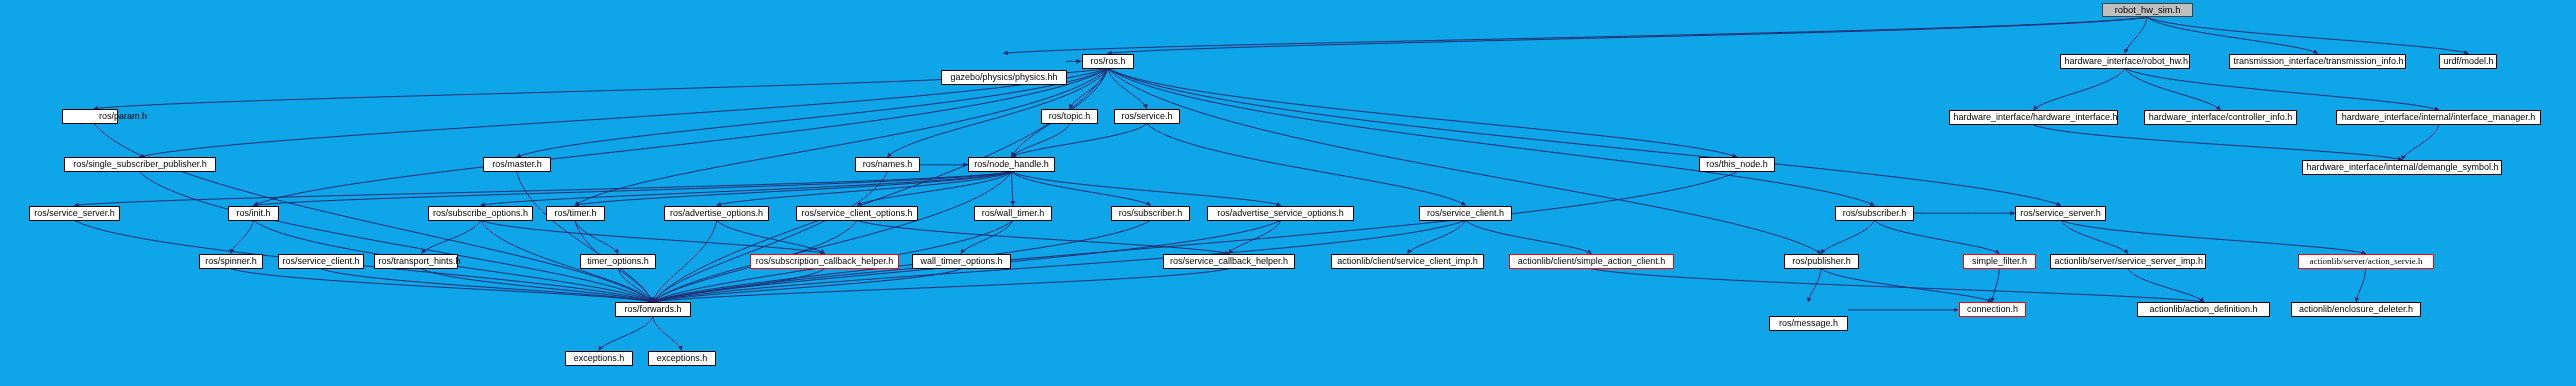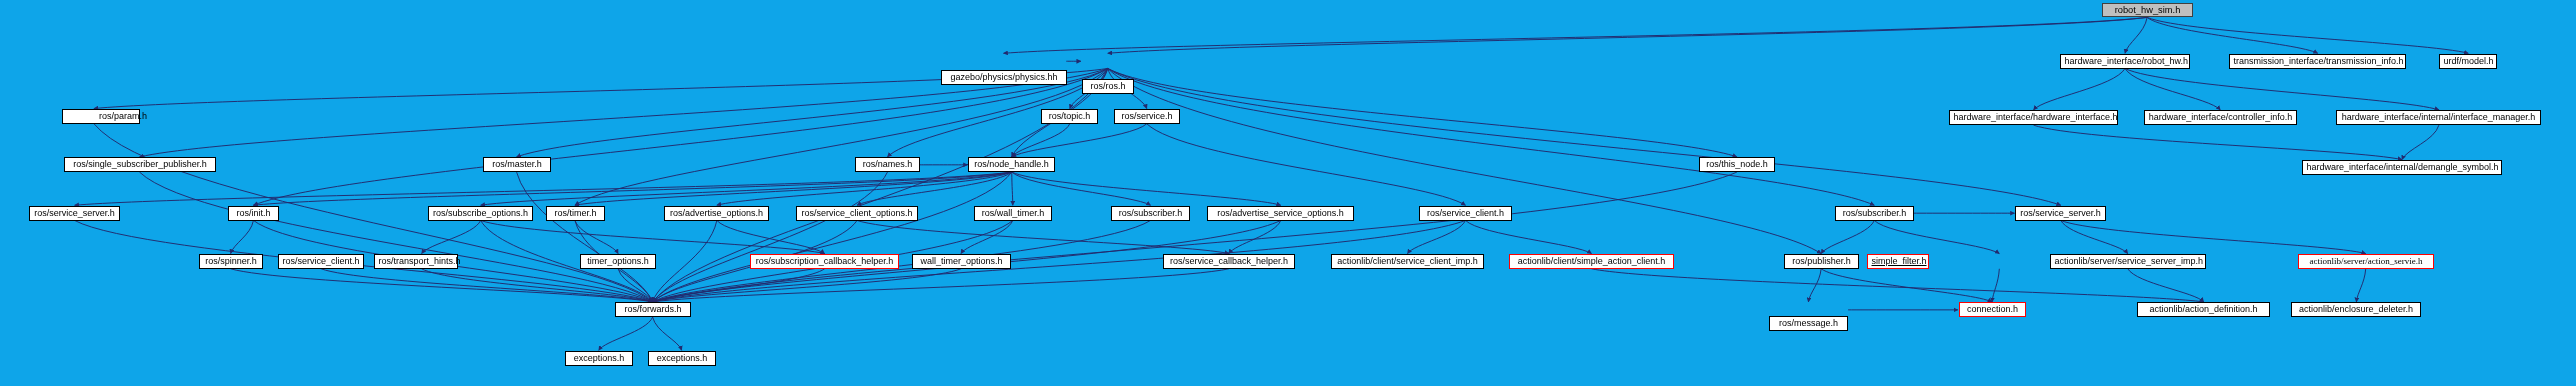--- a/index.html
+++ b/index.html
@@ -143,26 +143,26 @@
         <path d="M 1285,249 C 1244.2,333.6 985.8,380.6 945,437" marker-end="url(#arrow)" stroke="#222a6e" stroke-width="1.4" fill="none"></path>
         <path d="M 2676,448.5 C 2695.08,448.5 2815.92,448.5 2835,448.5" marker-end="url(#arrow)" stroke="#222a6e" stroke-width="1.4" fill="none"></path>
       </g>
   </svg>
   <div id="node-layer">
       <div class="node root" style="left: 2102px; top: 2.8px; width: 91px;">robot_hw_sim.h</div>
       <div class="node" style="left: 2060px; top: 54px; width: 130px;">hardware_interface/robot_hw.h</div>
       <div class="node" style="left: 2229px; top: 54px; width: 177px;">transmission_interface/transmission_info.h</div>
       <div class="node" style="left: 2439px; top: 54px; width: 58px;">urdf/model.h</div>
       <div class="node" style="left: 941px; top: 54px; width: 126px; margin-top: 16px;">gazebo/physics/physics.hh</div>
-      <div class="node" style="left: 1082px; top: 54px; width: 52px; margin-top: 25px;">ros/ros.h</div>
+      <div class="node" style="left: 1082px; top: 54px; width: 52px;">ros/ros.h</div>
       <div class="node" style="left: 1949px; top: 110px; width: 169px;">hardware_interface/hardware_interface.h</div>
       <div class="node" style="left: 2144px; top: 110px; width: 153px;">hardware_interface/controller_info.h</div>
       <div class="node" style="left: 2336px; top: 110px; width: 205px;">hardware_interface/internal/interface_manager.h</div>
       <div class="node" style="left: 2302px; top: 160px; width: 200px;">hardware_interface/internal/demangle_symbol.h</div>
-      <div class="node" style="left: 62px; top: 109px; width: 78px; padding-left: 36px;">ros/param.h</div>
+      <div class="node" style="left: 62px; top: 109px; width: 56px; padding-left: 36px;">ros/param.h</div>
       <div class="node" style="left: 64px; top: 157px; width: 152px;">ros/single_subscriber_publisher.h</div>
       <div class="node" style="left: 483px; top: 157px; width: 68px;">ros/master.h</div>
       <div class="node" style="left: 855px; top: 157px; width: 65px;">ros/names.h</div>
       <div class="node" style="left: 968px; top: 157px; width: 87px;">ros/node_handle.h</div>
       <div class="node" style="left: 1041px; top: 109px; width: 57px;">ros/topic.h</div>
       <div class="node" style="left: 1114px; top: 109px; width: 66px;">ros/service.h</div>
       <div class="node" style="left: 1699px; top: 157px; width: 76px;">ros/this_node.h</div>
       <div class="node" style="left: 29px; top: 206px; width: 91px;">ros/service_server.h</div>
       <div class="node" style="left: 228px; top: 206px; width: 51px;">ros/init.h</div>
       <div class="node" style="left: 428px; top: 206px; width: 105px;">ros/subscribe_options.h</div>
@@ -178,21 +178,21 @@
       <div class="node" style="left: 199px; top: 254px; width: 64px;">ros/spinner.h</div>
       <div class="node" style="left: 278px; top: 254px; width: 86px;">ros/service_client.h</div>
       <div class="node" style="left: 374px; top: 254px; width: 84px;">ros/transport_hints.h</div>
       <div class="node" style="left: 580px; top: 254px; width: 76px;">timer_options.h</div>
       <div class="node red" style="left: 750px; top: 254px; width: 149px;">ros/subscription_callback_helper.h</div>
       <div class="node" style="left: 912px; top: 254px; width: 99px;">wall_timer_options.h</div>
       <div class="node" style="left: 1163px; top: 254px; width: 132px;">ros/service_callback_helper.h</div>
       <div class="node" style="left: 1331px; top: 254px; width: 153px;">actionlib/client/service_client_imp.h</div>
       <div class="node red" style="left: 1509px; top: 254px; width: 165px;">actionlib/client/simple_action_client.h</div>
       <div class="node" style="left: 1784px; top: 254px; width: 75px; text-align: center;">ros/publisher.h</div>
-      <div class="node red" style="left: 1867px; top: 254px; width: 62px; text-decoration: underline;">simple_filter.h</div>
+      <div class="node red" style="left: 1963px; top: 254px; width: 73px;">simple_filter.h</div>
       <div class="node" style="left: 2050px; top: 254px; width: 156px; text-align: right;">actionlib/server/service_server_imp.h</div>
       <div class="node red" style="left: 2298px; top: 254px; width: 136px; font-family: Liberation Serif, serif;">actionlib/server/action_servie.h</div>
       <div class="node" style="left: 615px; top: 302px; width: 76px;">ros/forwards.h</div>
       <div class="node" style="left: 1769px; top: 302px; width: 79px; margin-top: 14px;">ros/message.h</div>
       <div class="node red" style="left: 1959px; top: 302px; width: 67px;">connection.h</div>
       <div class="node" style="left: 2137px; top: 302px; width: 133px;">actionlib/action_definition.h</div>
       <div class="node" style="left: 2291px; top: 302px; width: 130px;">actionlib/enclosure_deleter.h</div>
       <div class="node" style="left: 565px; top: 351px; width: 68px;">exceptions.h</div>
       <div class="node" style="left: 648px; top: 351px; width: 68px;">exceptions.h</div>
     </div>

